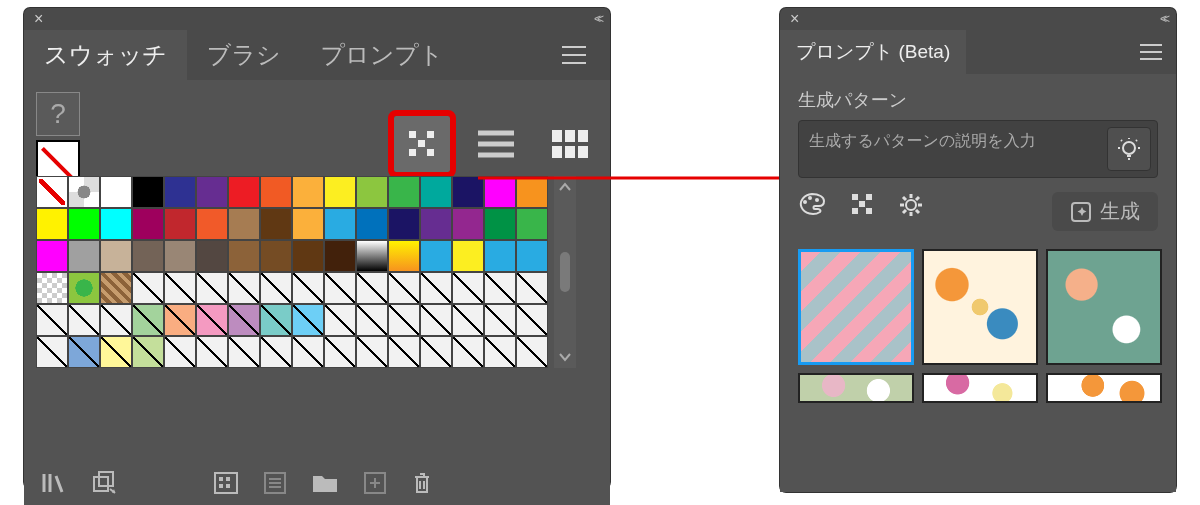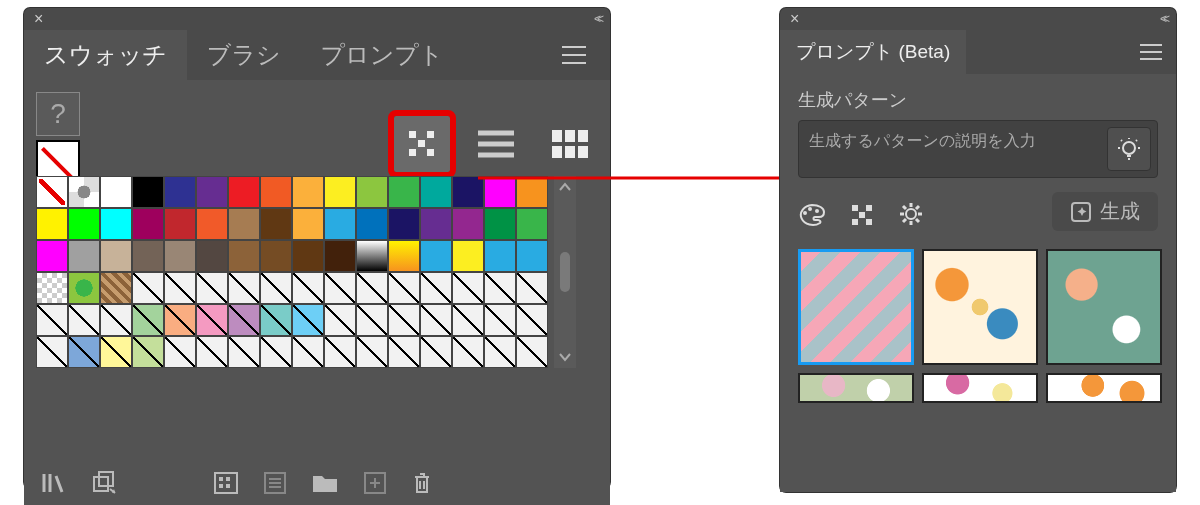--- a/index.html
+++ b/index.html
@@ -31,21 +31,21 @@
   .arrow{position:absolute;left:478px;top:168px;width:404px;height:20px;pointer-events:none;}
   .arrow svg{overflow:visible;}
 
   .body-r{background:#535353;padding:14px 18px;color:#ddd;height:calc(100% - 22px - 44px);box-sizing:border-box;display:flex;flex-direction:column;}
   .tabs-r{display:flex;align-items:stretch;height:44px;}
   .tab-r{padding:0 16px;display:flex;align-items:center;font-size:19px;color:#eee;background:#535353;}
   .section-label{font-size:18px;color:#ccc;margin:0 0 8px 0;}
   .prompt-box{background:#424242;border:1px solid #333;border-radius:4px;height:84px;display:flex;}
   .prompt-text{flex:1;padding:10px;color:#aaa;font-size:16px;}
   .idea-btn{width:42px;height:42px;margin:6px;background:#4f4f4f;border:1px solid #333;border-radius:4px;display:flex;align-items:center;justify-content:center;color:#ddd;font-size:20px;}
-  .gen-row{display:flex;align-items:flex-end;gap:24px;margin:14px 0 18px 0;}
+  .gen-row{display:flex;align-items:flex-start;gap:24px;margin:14px 0 18px 0;}
   .gen-btn{margin-left:auto;background:#4a4a4a;border-radius:6px;padding:6px 18px;display:flex;align-items:center;gap:8px;color:#bbb;font-size:20px;}
   .vari-wrap{display:flex;gap:0;}
   .vari-grid{display:grid;grid-template-columns:repeat(3,116px);grid-auto-rows:116px;gap:8px;}
   .thumb{width:116px;height:116px;border:2px solid #222;box-sizing:border-box;background:#777;}
   .thumb.sel{border:3px solid #179bf2;}
   .thumb-slice{height:30px;}
   .vscroll-r{width:10px;margin-left:8px;display:flex;flex-direction:column;}
   .vscroll-r .bar{flex:1;background:#777;border-radius:5px;}
 
   .diag:before{content:"";position:absolute;left:0;top:0;width:100%;height:100%;

